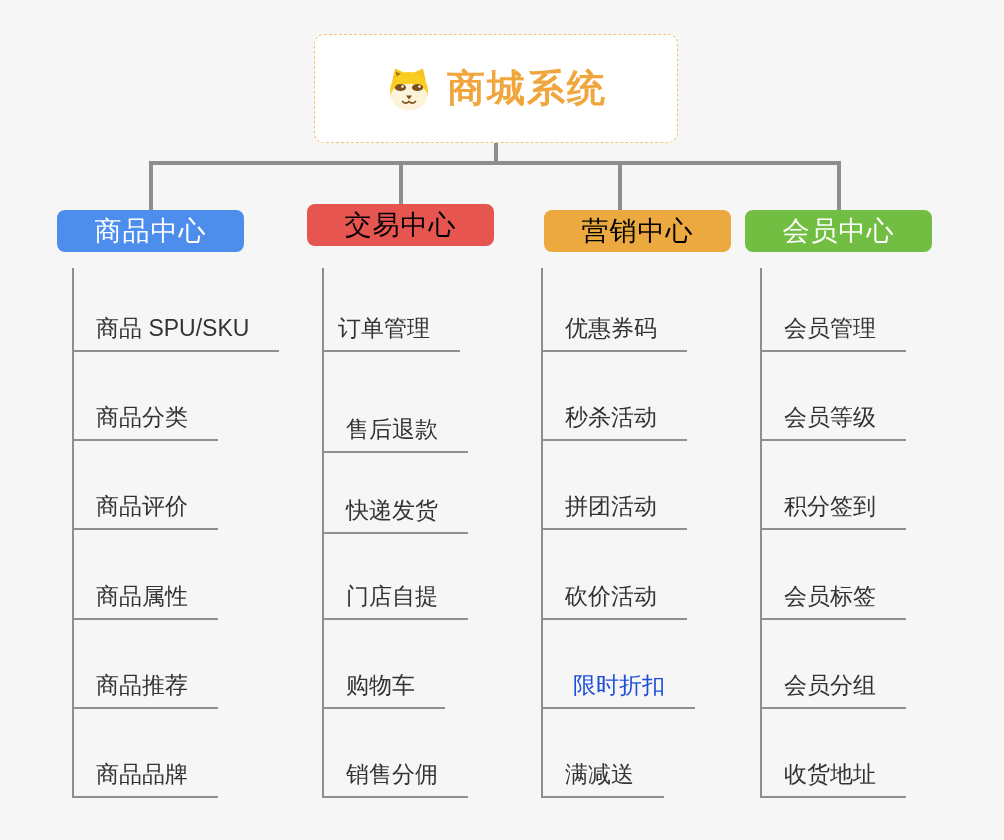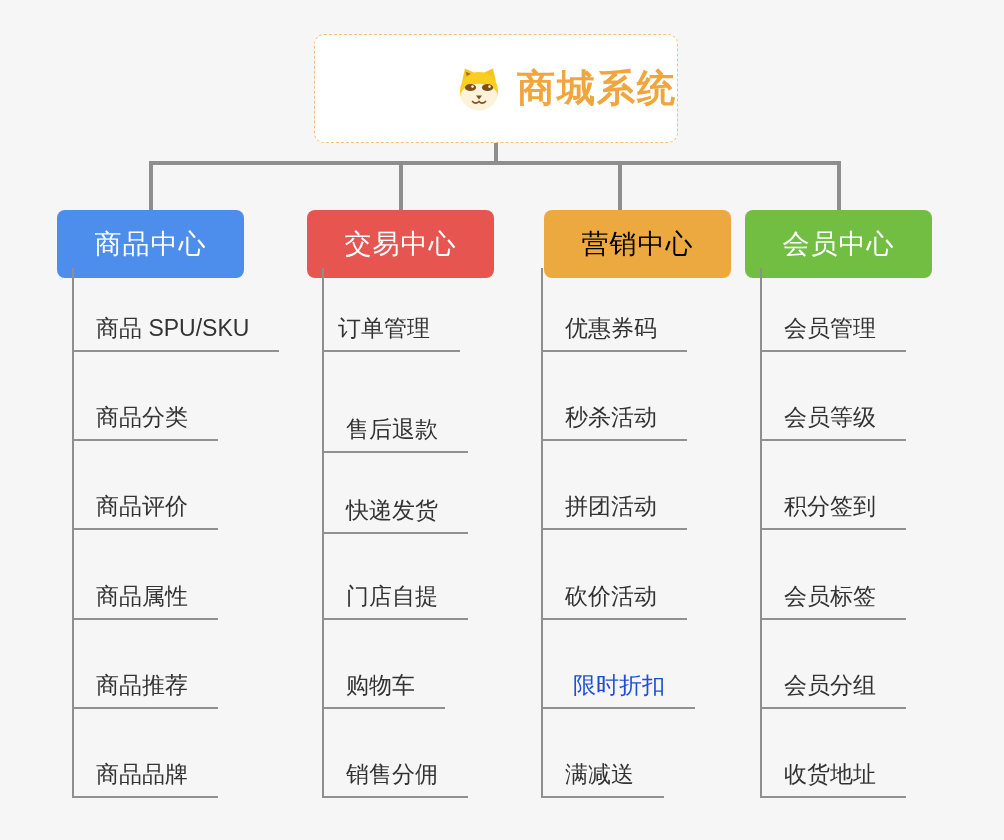--- a/index.html
+++ b/index.html
@@ -26,21 +26,21 @@
     font-size: 38px; font-weight: bold; letter-spacing: 2px;
   }
   .root-icon { width: 48px; height: 46px; flex: 0 0 auto; }
 
   
   .conn { position: absolute; }
 
   
   .branch-header {
     position: absolute;
-    width: 187px; height: 68px;
+    width: 187px; height: 42px;
     border-radius: 8px;
     display: flex; align-items: center; justify-content: center;
     color: #FFFFFF; font-size: 27px; letter-spacing: 1px;
     cursor: default;
   }
 
   
   .trunk { position: absolute; width: 2px; }
 
   
@@ -52,21 +52,21 @@
     display: flex; align-items: flex-end;
     font-size: 23px;
     white-space: nowrap;
   }
 </style>
 </head>
 <body style="background: rgb(246, 246, 247);">
 
 <div id="diagram">
 
-  <div class="root-node" style="background: rgb(255, 255, 255); border-color: rgb(243, 192, 120); justify-content: flex-end;">
+  <div class="root-node" style="background: rgb(255, 255, 255); border-color: rgb(243, 192, 120);">
     <span class="root-icon">
       <svg viewBox="0 0 48 44" width="48" height="46" aria-hidden="true">
         <path d="M7,15 L10,1.5 L21,6.5 Z" fill="#F6C51D"></path>
         <path d="M41,15 L38,1.5 L27,6.5 Z" fill="#F6C51D"></path>
         <path d="M10.5,4.5 L12,10 L17,7.5 Z" fill="#A86F1B"></path>
         <circle cx="24" cy="24" r="19" fill="#F9CE21"></circle>
         <path d="M5.5,29 A19,19 0 0 0 42.5,29 A18,12 0 0 0 5.5,29 Z" fill="#FCF3DA"></path>
         <ellipse cx="15.5" cy="20.5" rx="5.6" ry="3.6" fill="#7C501C"></ellipse>
         <ellipse cx="32.5" cy="20.5" rx="5.6" ry="3.6" fill="#7C501C"></ellipse>
         <circle cx="17.5" cy="19.6" r="1.3" fill="#FBF0D0"></circle>
@@ -88,21 +88,21 @@
     </div>
   <div id="branches">
       <div class="branch-header" style="left: 57px; top: 210px; background: rgb(77, 141, 235); color: rgb(255, 255, 255);">商品中心</div>
       <div class="trunk" style="left: 72px; top: 268px; height: 530px; background: rgb(142, 142, 142);"></div>
       <div class="leaf" style="left: 72px; top: 306px; color: rgb(51, 51, 51); border-bottom: 2px solid rgb(144, 144, 144);">商品 SPU/SKU</div>
       <div class="leaf" style="left: 72px; top: 395px; color: rgb(51, 51, 51); border-bottom: 2px solid rgb(144, 144, 144);">商品分类</div>
       <div class="leaf" style="left: 72px; top: 484px; color: rgb(51, 51, 51); border-bottom: 2px solid rgb(144, 144, 144);">商品评价</div>
       <div class="leaf" style="left: 72px; top: 574px; color: rgb(51, 51, 51); border-bottom: 2px solid rgb(144, 144, 144);">商品属性</div>
       <div class="leaf" style="left: 72px; top: 663px; color: rgb(51, 51, 51); border-bottom: 2px solid rgb(144, 144, 144);">商品推荐</div>
       <div class="leaf" style="left: 72px; top: 752px; color: rgb(51, 51, 51); border-bottom: 2px solid rgb(144, 144, 144);">商品品牌</div>
-      <div class="branch-header" style="left: 307px; top: 210px; background: rgb(230, 85, 79); color: #ffffff;">交易中心</div>
+      <div class="branch-header" style="left: 307px; top: 204px; background: rgb(230, 85, 79); color: #000000;">交易中心</div>
       <div class="trunk" style="left: 322px; top: 268px; height: 530px; background: rgb(142, 142, 142);"></div>
       <div class="leaf" style="left: 322px; top: 306px; color: rgb(51, 51, 51); border-bottom: 2px solid rgb(144, 144, 144); padding-left: 16px;">订单管理</div>
       <div class="leaf" style="left: 322px; top: 407px; color: rgb(51, 51, 51); border-bottom: 2px solid rgb(144, 144, 144);">售后退款</div>
       <div class="leaf" style="left: 322px; top: 488px; color: rgb(51, 51, 51); border-bottom: 2px solid rgb(144, 144, 144);">快递发货</div>
       <div class="leaf" style="left: 322px; top: 574px; color: rgb(51, 51, 51); border-bottom: 2px solid rgb(144, 144, 144);">门店自提</div>
       <div class="leaf" style="left: 322px; top: 663px; color: rgb(51, 51, 51); border-bottom: 2px solid rgb(144, 144, 144);">购物车</div>
       <div class="leaf" style="left: 322px; top: 752px; color: rgb(51, 51, 51); border-bottom: 2px solid rgb(144, 144, 144);">销售分佣</div>
       <div class="branch-header" style="left: 544px; top: 210px; background: rgb(235, 169, 63); color: #000000;">营销中心</div>
       <div class="trunk" style="left: 541px; top: 268px; height: 530px; background: rgb(142, 142, 142);"></div>
       <div class="leaf" style="left: 541px; top: 306px; color: rgb(51, 51, 51); border-bottom: 2px solid rgb(144, 144, 144);">优惠券码</div>

